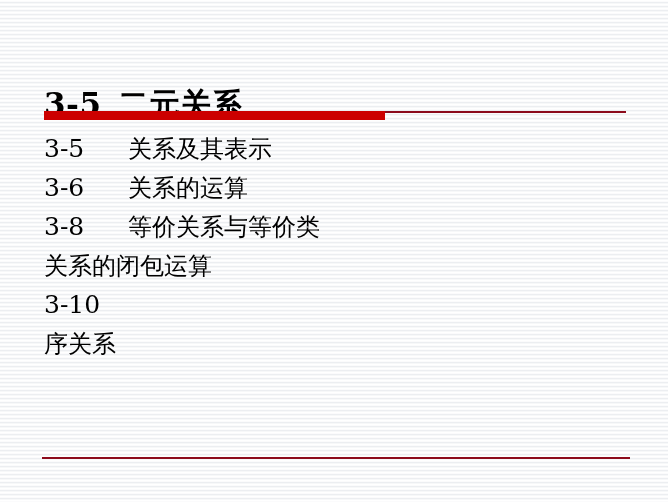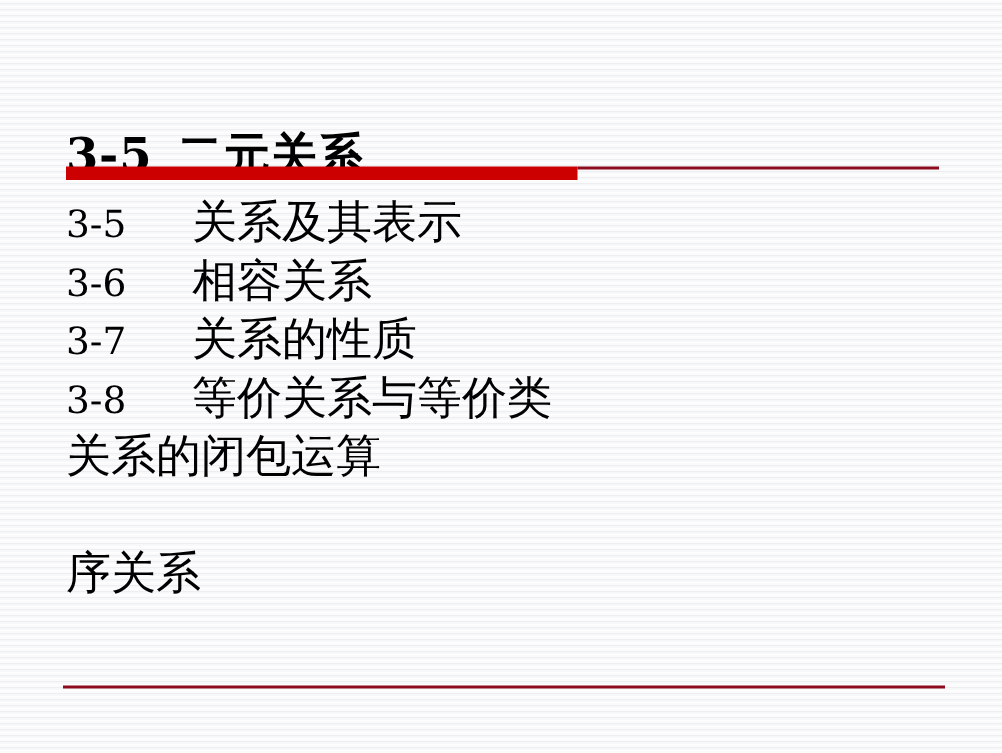--- a/index.html
+++ b/index.html
@@ -94,21 +94,21 @@
   }
   .item .no {
     display: inline-block;
     width: 84px;
     flex: 0 0 84px;
     font-size: 25px;
     line-height: 30px;
     font-family: "DejaVu Serif", "Liberation Serif", serif;
   }
   .item .label {
-    font-size: 30px;
+    font-size: 24px;
     line-height: 30px;
     font-family: "DejaVu Serif", "Liberation Serif", serif;
   }
 
   
   .bottom-rule {
     position: absolute;
     left: 42px;
     top: 457px;
     width: 588px;
@@ -130,34 +130,31 @@
     <div class="rule-thin"></div>
   </div>
 
   <div class="outline">
     <div class="item">
       <span class="no">3-5</span>
       <span class="label">关系及其表示</span>
     </div>
     <div class="item">
       <span class="no">3-6</span>
-      <span class="label">相容关系</span>
-    </div>
-    <div class="item">
-      <span class="no">3-7</span>
-      <span class="label">关系的性质</span>
+      <span class="label">关系的运算</span>
     </div>
     <div class="item">
       <span class="no">3-8</span>
       <span class="label">等价关系与等价类</span>
     </div>
     <div class="item">
       <span class="label">关系的闭包运算</span>
     </div>
     <div class="item">
+      <span class="no">3-10</span>
     </div>
     <div class="item">
       <span class="label">序关系</span>
     </div>
   </div>
 
   <div class="bottom-rule"></div>
 
 </div>
 

